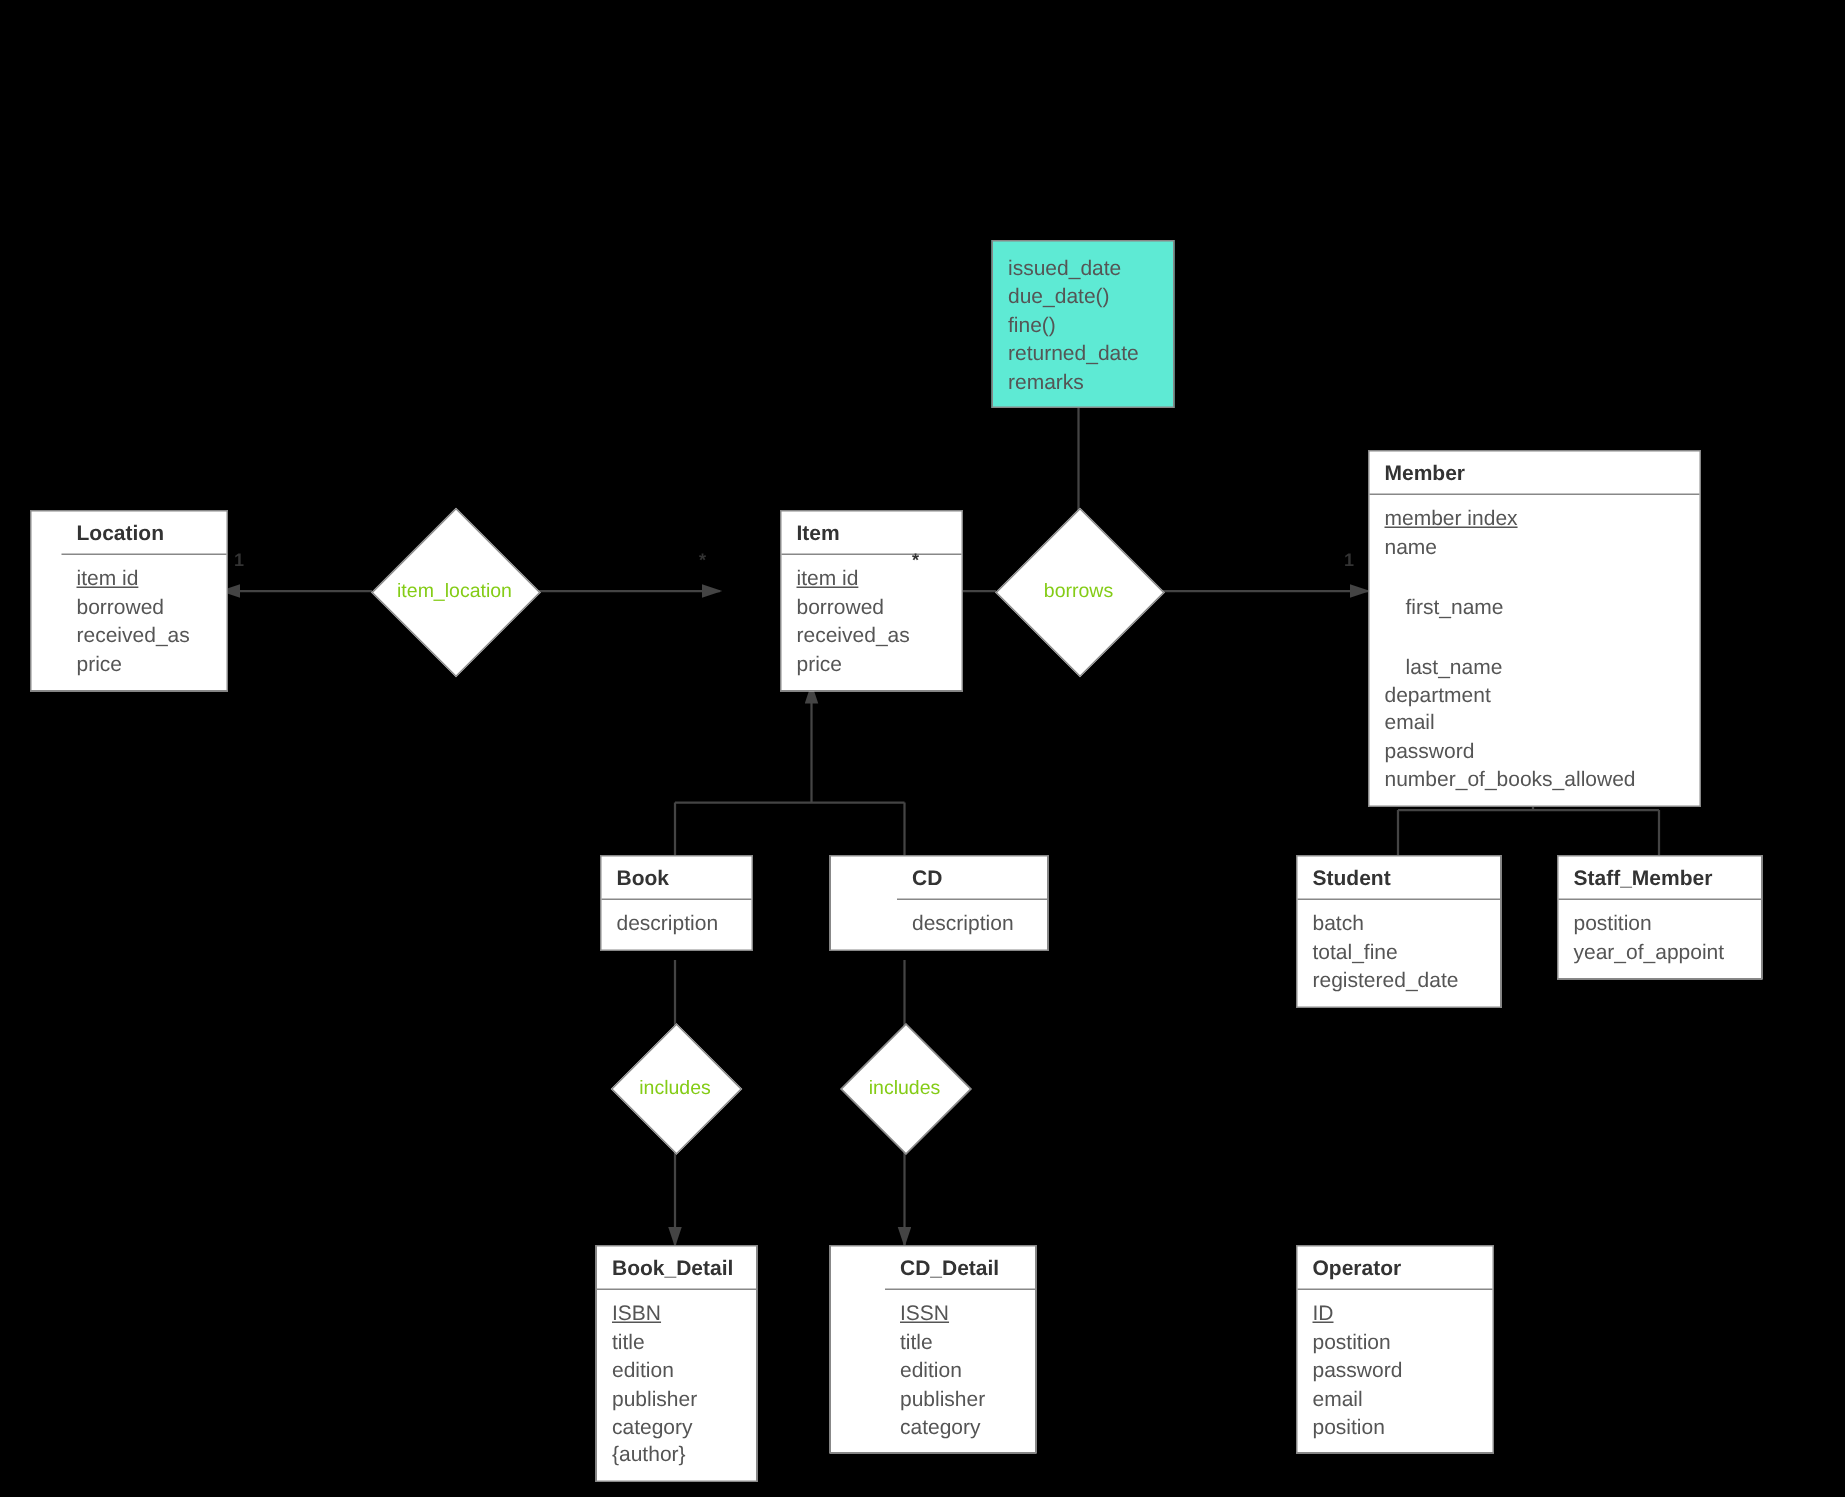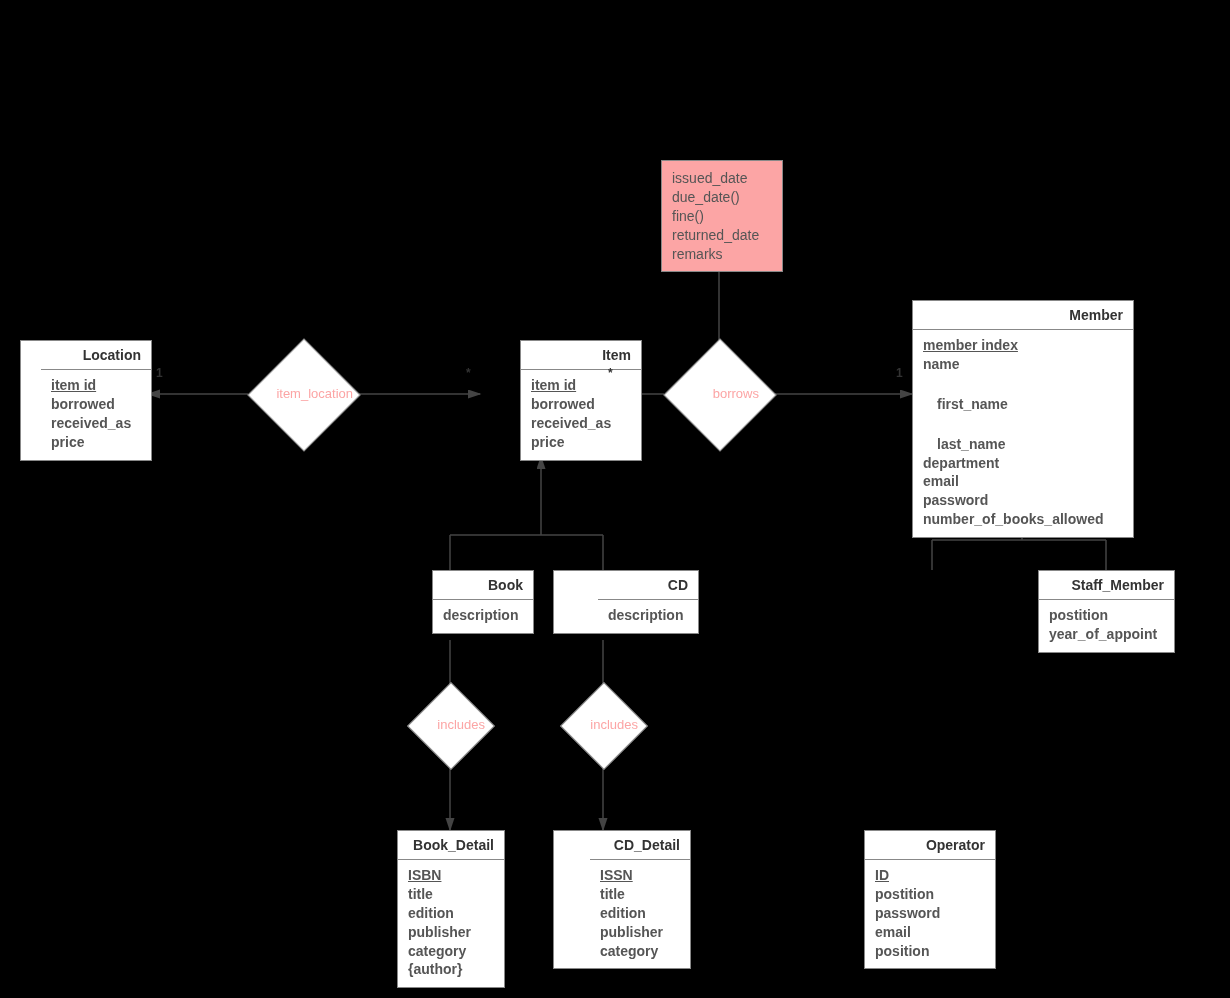--- a/index.html
+++ b/index.html
@@ -23,55 +23,55 @@
     width: 1230px;
     height: 998px;
     pointer-events: none;
   }
   .entity {
     position: absolute;
     background: #fff;
     border: 1px solid #888;
   }
   .entity .title {
-    text-align: right;
+    text-align: left;
     font-weight: bold;
     padding: 6px 10px 6px 10px;
     border-bottom: 1px solid #888;
     color: #333;
   }
   .entity .attrs {
     padding: 6px 10px 8px 10px;
     line-height: 1.35;
     color: #555;
   }
-  .entity .attrs div { white-space: nowrap; font-weight: bold; }
+  .entity .attrs div { white-space: nowrap; }
   .entity .attrs .pk { text-decoration: underline; }
   .entity .attrs .indent { padding-left: 14px; margin-top: 21px; }
   .attrbox {
     position: absolute;
-    background: #fca5a5;
+    background: #5eead4;
     border: 1px solid #888;
     padding: 8px 10px;
     line-height: 1.35;
     color: #555;
   }
   .attrbox div { white-space: nowrap; }
   .diamond {
     position: absolute;
     background: #fff;
     border: 1px solid #888;
     transform: rotate(45deg);
   }
   .dlabel {
     position: absolute;
     font-size: 13px;
-    color: #fca5a5;
+    color: #84cc16;
     background: transparent;
-    text-align: right;
+    text-align: center;
   }
   .cardinality {
     position: absolute;
     font-size: 12px;
     font-weight: bold;
     color: #333;
   }
 </style>
 </head>
 <body>
@@ -149,21 +149,21 @@
       <div>name</div>
       <div class="indent">first_name</div>
       <div class="indent">last_name</div>
       <div>department</div>
       <div>email</div>
       <div>password</div>
       <div>number_of_books_allowed</div>
     </div>
   </div>
 
-  <div class="entity" style="left:400px; top:570px; width:100px;margin-left:32px;">
+  <div class="entity" style="left:400px; top:570px; width:100px;">
     <div class="title">Book</div>
     <div class="attrs">
       <div>description</div>
     </div>
   </div>
 
   <div class="entity" style="left:553px; top:570px; width:100px;padding-left:44px;">
     <div class="title">CD</div>
     <div class="attrs">
       <div>description</div>
@@ -186,20 +186,28 @@
     <div class="title">CD_Detail</div>
     <div class="attrs">
       <div class="pk">ISSN</div>
       <div>title</div>
       <div>edition</div>
       <div>publisher</div>
       <div>category</div>
     </div>
   </div>
 
+  <div class="entity" style="left:864px; top:570px; width:135px;">
+    <div class="title">Student</div>
+    <div class="attrs">
+      <div>batch</div>
+      <div>total_fine</div>
+      <div>registered_date</div>
+    </div>
+  </div>
 
   <div class="entity" style="left:1038px; top:570px; width:135px;">
     <div class="title">Staff_Member</div>
     <div class="attrs">
       <div>postition</div>
       <div>year_of_appoint</div>
     </div>
   </div>
 
   <div class="entity" style="left:864px; top:830px; width:130px;">

